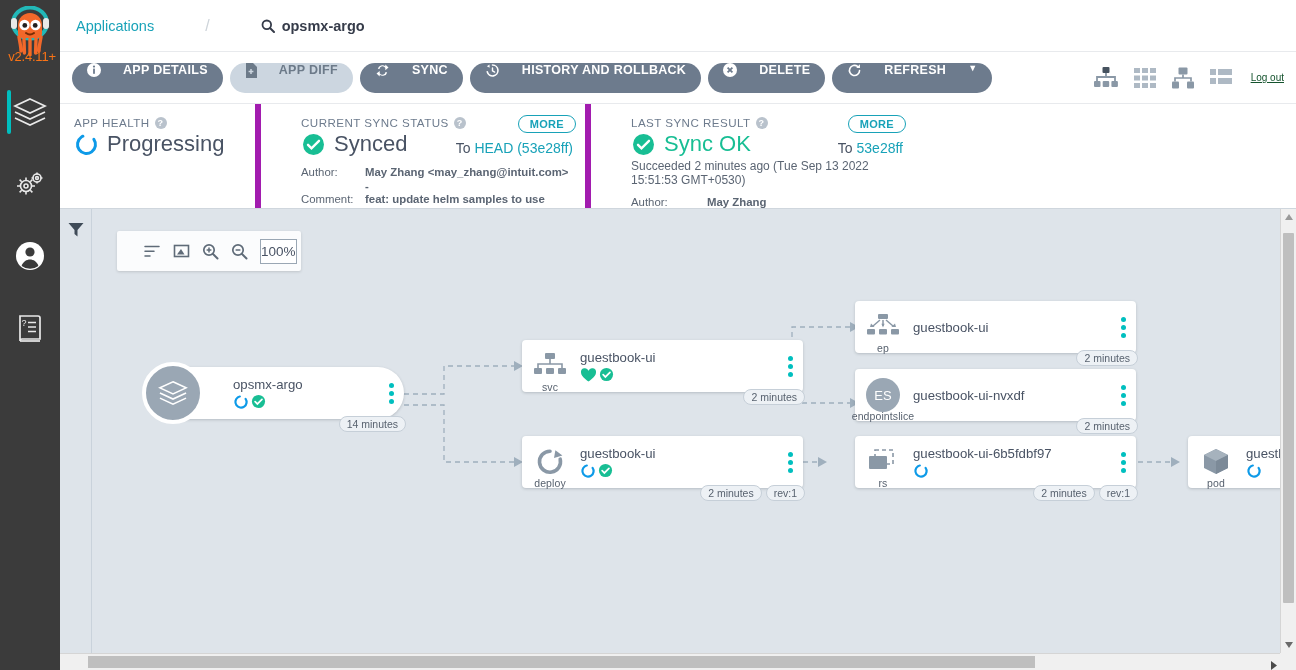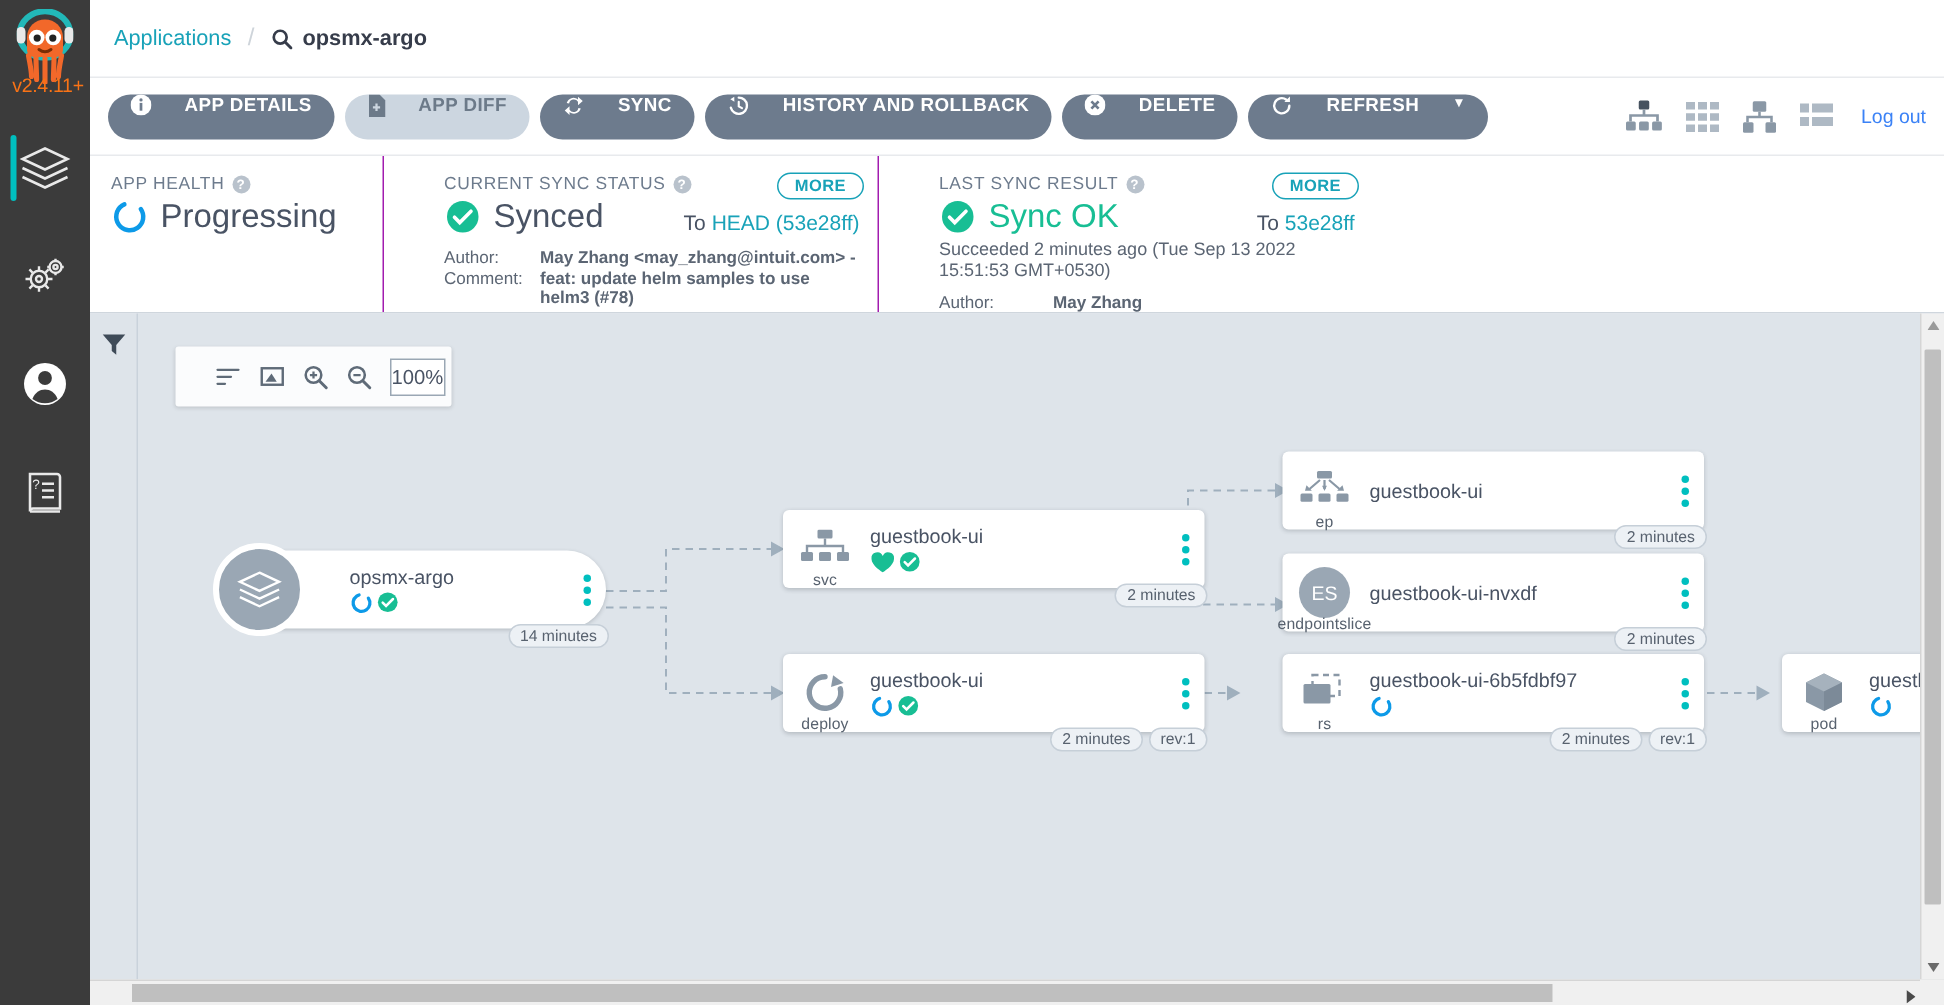--- a/index.html
+++ b/index.html
@@ -33,21 +33,21 @@
   }
 
   
   .main { flex:1 1 auto; height:670px; display:flex; flex-direction:column;
           background:#fff; min-width:0; }
 
   
   .topbar {
     height:52px; flex:0 0 52px; background:#fff;
     border-bottom:1px solid #e8eaed;
-    display:flex; align-items:center; padding:0 16px;
+    display:flex; align-items:center; padding:0 16px;gap:40px;
   }
   .crumb-link { color:#18a2b8; font-size:14.5px; cursor:pointer; }
   .crumb-sep { color:#ced4da; margin:0 11px; font-size:16px; }
   .crumb-cur {
     font-size:14.5px; color:#363c4a; font-weight:bold;
     display:flex; align-items:center; gap:7px;
   }
   .page-title {
     margin-left:auto; color:#1a7f96; font-weight:bold;
     font-size:15px; letter-spacing:.2px;
@@ -63,29 +63,29 @@
     height:30px; border-radius:15px; background:#6d7b8d; color:#fff;
     display:flex; align-items:flex-start; gap:22px; padding:0 15px;
     font-size:12.5px; font-weight:bold; letter-spacing:.3px;
     cursor:pointer; white-space:nowrap; border:none;
     font-family:"Liberation Sans", sans-serif;
   }
   .btn.light { background:#ccd6e0; color:#6c7a89; }
   .btn .ci { display:flex; align-items:center; }
   .view-icons { margin-left:auto; display:flex; align-items:center; gap:14px; }
   .vicon { cursor:pointer; display:flex; }
-  .logout { color:#3b82f6; font-size:13px; cursor:pointer; margin-left:4px; }
+  .logout { color:#14532d; font-size:10px; cursor:pointer; margin-left:4px;text-decoration:underline; }
 
   
   .status-strip {
     height:105px; flex:0 0 105px; display:flex; background:#fff;
     border-bottom:1px solid #cfd6dd;
   }
   .spanel { padding:12px 14px 0 14px; position:relative; }
-  .spanel + .spanel { border-left:1px solid #a21caf;padding-left:40px; }
+  .spanel + .spanel { border-left:6px solid #a21caf;padding-left:40px; }
   .p1 { width:195px; }
   .p2 { width:330px; }
   .p3 { width:330px; }
   .slabel {
     font-size:11.6px; color:#6d7b8d; letter-spacing:.45px;
     display:flex; align-items:center; gap:5px; white-space:nowrap;
   }
   .qmark {
     width:12px; height:12px; border-radius:50%; background:#b9c2cc;
     color:#fff; font-size:9px; line-height:12px; text-align:center;

